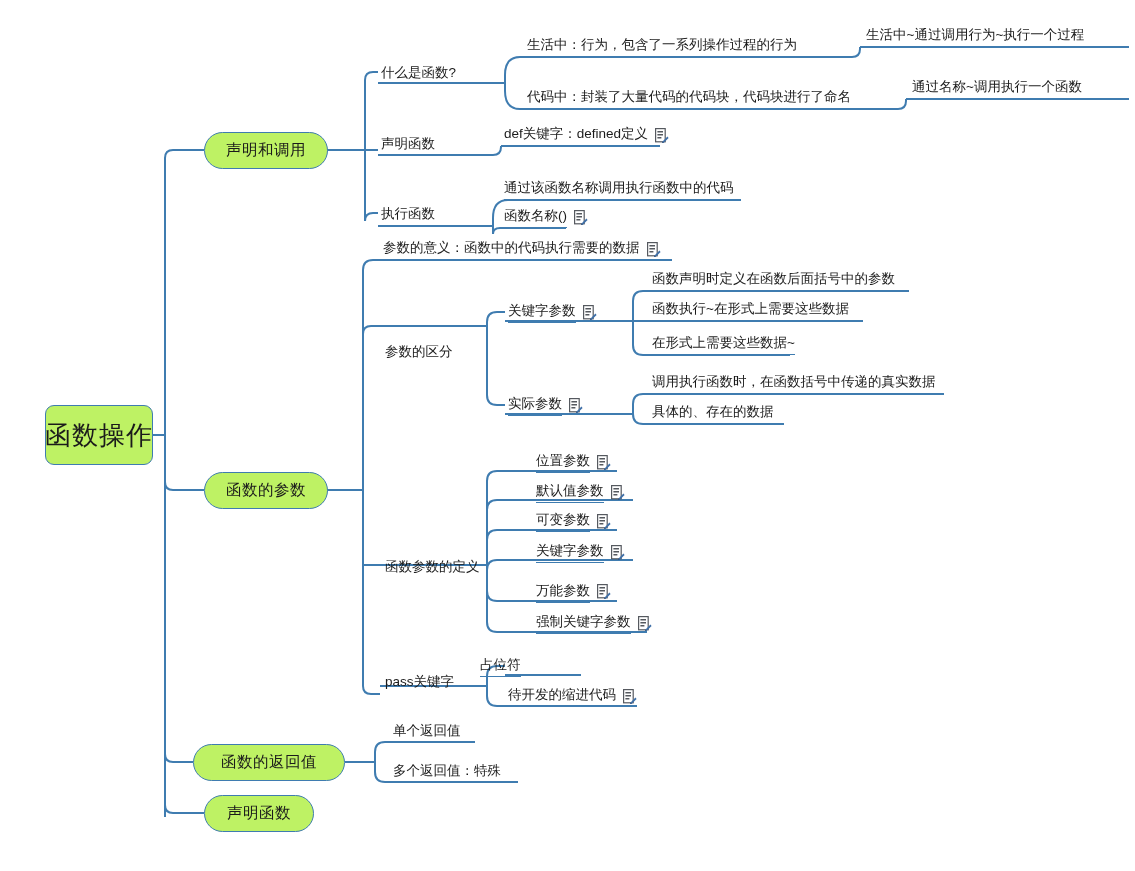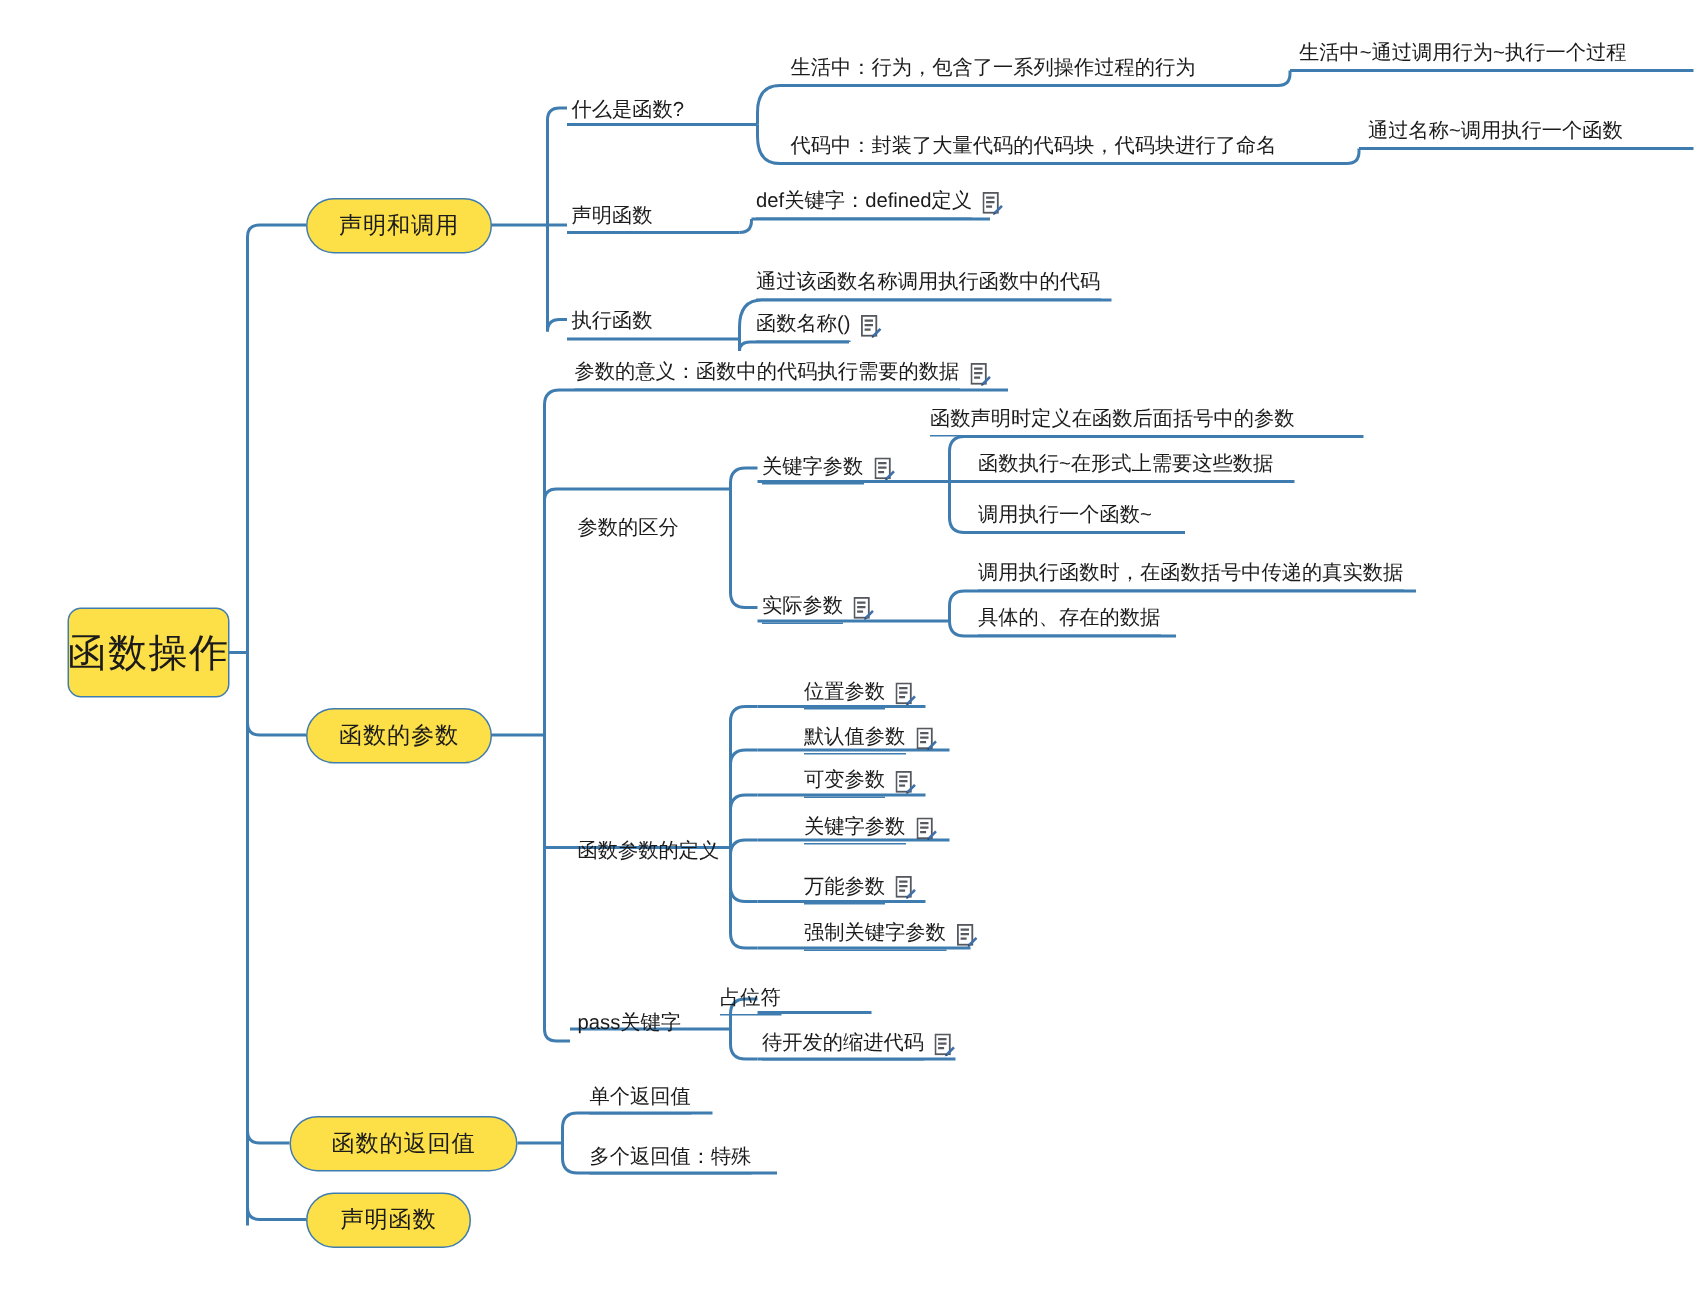--- a/index.html
+++ b/index.html
@@ -18,21 +18,21 @@
     position:absolute; left:0; top:0;
     width:1135px; height:871px;
     pointer-events:none;
   }
   svg#wires path{ fill:none; stroke:#3f7cb0; }
 
   
   .cap{
     position:absolute;
     box-sizing:border-box;
-    background:#fde047;
+    background:#bef264;
     border:1.6px solid #3f7cb0;
     display:flex;
     align-items:center;
     justify-content:center;
     color:#1b1b1b;
     white-space:nowrap;
   }
   .cap.root{
     border-radius:9px;
     font-size:26px;
@@ -288,28 +288,28 @@
       <svg viewBox="0 0 14 16" width="14" height="16" xmlns="http://www.w3.org/2000/svg">
         <rect x="0.6" y="0.6" width="9.6" height="13.2" fill="#ffffff" stroke="#55595f" stroke-width="1.2"></rect>
         <rect x="2.4" y="3" width="5.6" height="1.5" fill="#55595f"></rect>
         <rect x="2.4" y="6" width="5.6" height="1.5" fill="#55595f"></rect>
         <rect x="2.4" y="9" width="4" height="1.5" fill="#55595f"></rect>
         <path d="M7.6 13.4 L12.4 8.6 L13.6 9.9 L8.8 14.7 L7.2 15.1 Z" fill="#3f6fa8"></path>
         <path d="M7.6 13.4 L8.8 14.7 L7.2 15.1 Z" fill="#2b4a72"></path>
       </svg>
     </span>
   </div>
-  <div class="leaf" style="left:620px;top:272px;">
+  <div class="leaf" style="left:652px;top:272px;">
     <span class="txt">函数声明时定义在函数后面括号中的参数</span>
   </div>
   <div class="leaf" style="left:652px;top:302px;">
     <span class="txt">函数执行~在形式上需要这些数据</span>
   </div>
   <div class="leaf" style="left:652px;top:336px;">
-    <span class="txt">调用执行一个函数~</span>
+    <span class="txt">在形式上需要这些数据~</span>
   </div>
 
   <div class="leaf" style="left:508px;top:397px;">
     <span class="txt">实际参数</span>
     <span class="noteico">
       <svg viewBox="0 0 14 16" width="14" height="16" xmlns="http://www.w3.org/2000/svg">
         <rect x="0.6" y="0.6" width="9.6" height="13.2" fill="#ffffff" stroke="#55595f" stroke-width="1.2"></rect>
         <rect x="2.4" y="3" width="5.6" height="1.5" fill="#55595f"></rect>
         <rect x="2.4" y="6" width="5.6" height="1.5" fill="#55595f"></rect>
         <rect x="2.4" y="9" width="4" height="1.5" fill="#55595f"></rect>

